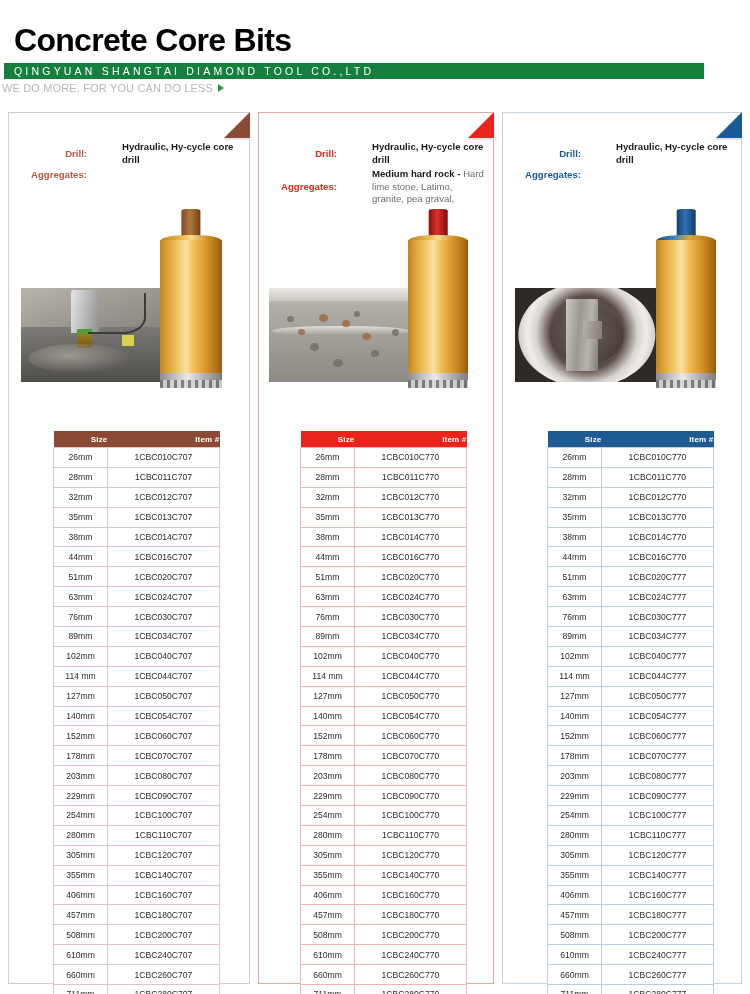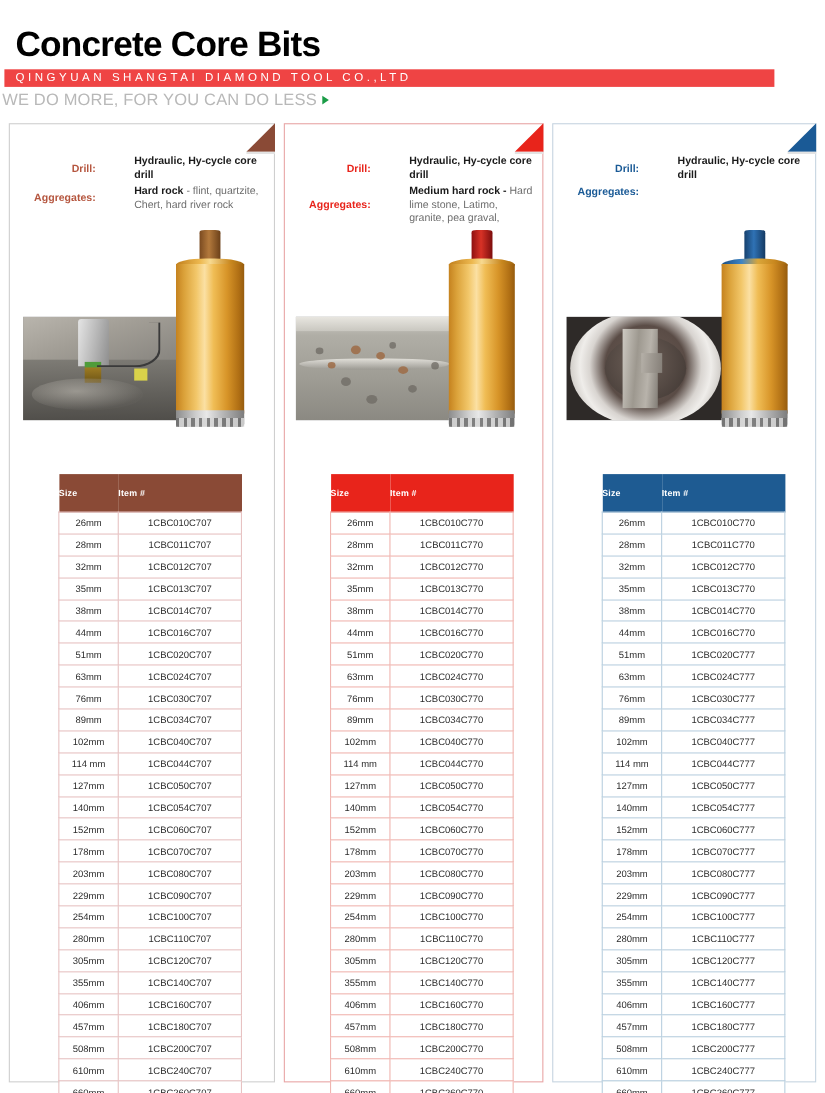--- a/index.html
+++ b/index.html
@@ -32,21 +32,21 @@
     color: #000000;
     font-family: "Liberation Sans", sans-serif;
     white-space: nowrap;
   }
   #company-bar {
     position: absolute;
     left: 4px;
     top: 63px;
     width: 700px;
     height: 16px;
-    background: #ef4444;
+    background: #15803d;
   }
   #company-name {
     position: absolute;
     left: 10px;
     top: 1px;
     font-size: 10.5px;
     color: #ffffff;
     letter-spacing: 3.2px;
     font-family: "Liberation Sans", sans-serif;
     white-space: nowrap;
@@ -54,21 +54,21 @@
   }
   #tagline-row {
     position: absolute;
     left: 2px;
     top: 82px;
     display: flex;
     align-items: center;
     gap: 5px;
   }
   #tagline {
-    font-size: 15px;
+    font-size: 11px;
     color: #b8b8b8;
     letter-spacing: 0.15px;
     font-family: "Liberation Sans", sans-serif;
     white-space: nowrap;
   }
   #tagline-arrow {
     width: 0; height: 0;
     border-left: 6px solid #1a9c46;
     border-top: 4px solid transparent;
     border-bottom: 4px solid transparent;
@@ -374,23 +374,23 @@
     table-layout: fixed;
   }
   #panel-0 .size-table { left: 44px; width: 166px; }
   #panel-1 .size-table { left: 41px; width: 166px; }
   #panel-2 .size-table { left: 44px; width: 166px; }
 
   .size-table th {
     font-size: 8px;
     font-weight: bold;
     color: #ffffff;
-    height: 34px;
+    height: 16px;
     padding: 0;
-    text-align: left;
+    text-align: right;
     letter-spacing: 0.2px;
   }
   .size-table td {
     font-size: 8.6px;
     color: #2b2b2b;
     height: 18.9px;
     padding: 0;
     text-align: center;
     background: #ffffff;
     white-space: nowrap;
@@ -426,21 +426,20 @@
   <div class="corner-fold"></div>
   <div class="corner-shadow"></div>
 
   <div class="spec-block">
     <div class="spec-row">
       <div class="spec-label">Drill:</div>
       <div class="spec-value"><b>Hydraulic, Hy-cycle core drill</b></div>
     </div>
     <div class="spec-row">
       <div class="spec-label">Aggregates:</div>
-      <div class="spec-value"><b>Hard rock</b><span> - flint, quartzite, Chert, hard river rock</span></div>
     </div>
   </div>
 
   <div class="art-area">
     <div class="photo">
       <div class="photo-floor">
         <div class="floor-drill-body"></div>
         <div class="floor-drill-bit"></div>
         <div class="floor-hose"></div>
         <div class="floor-yellow"></div>

